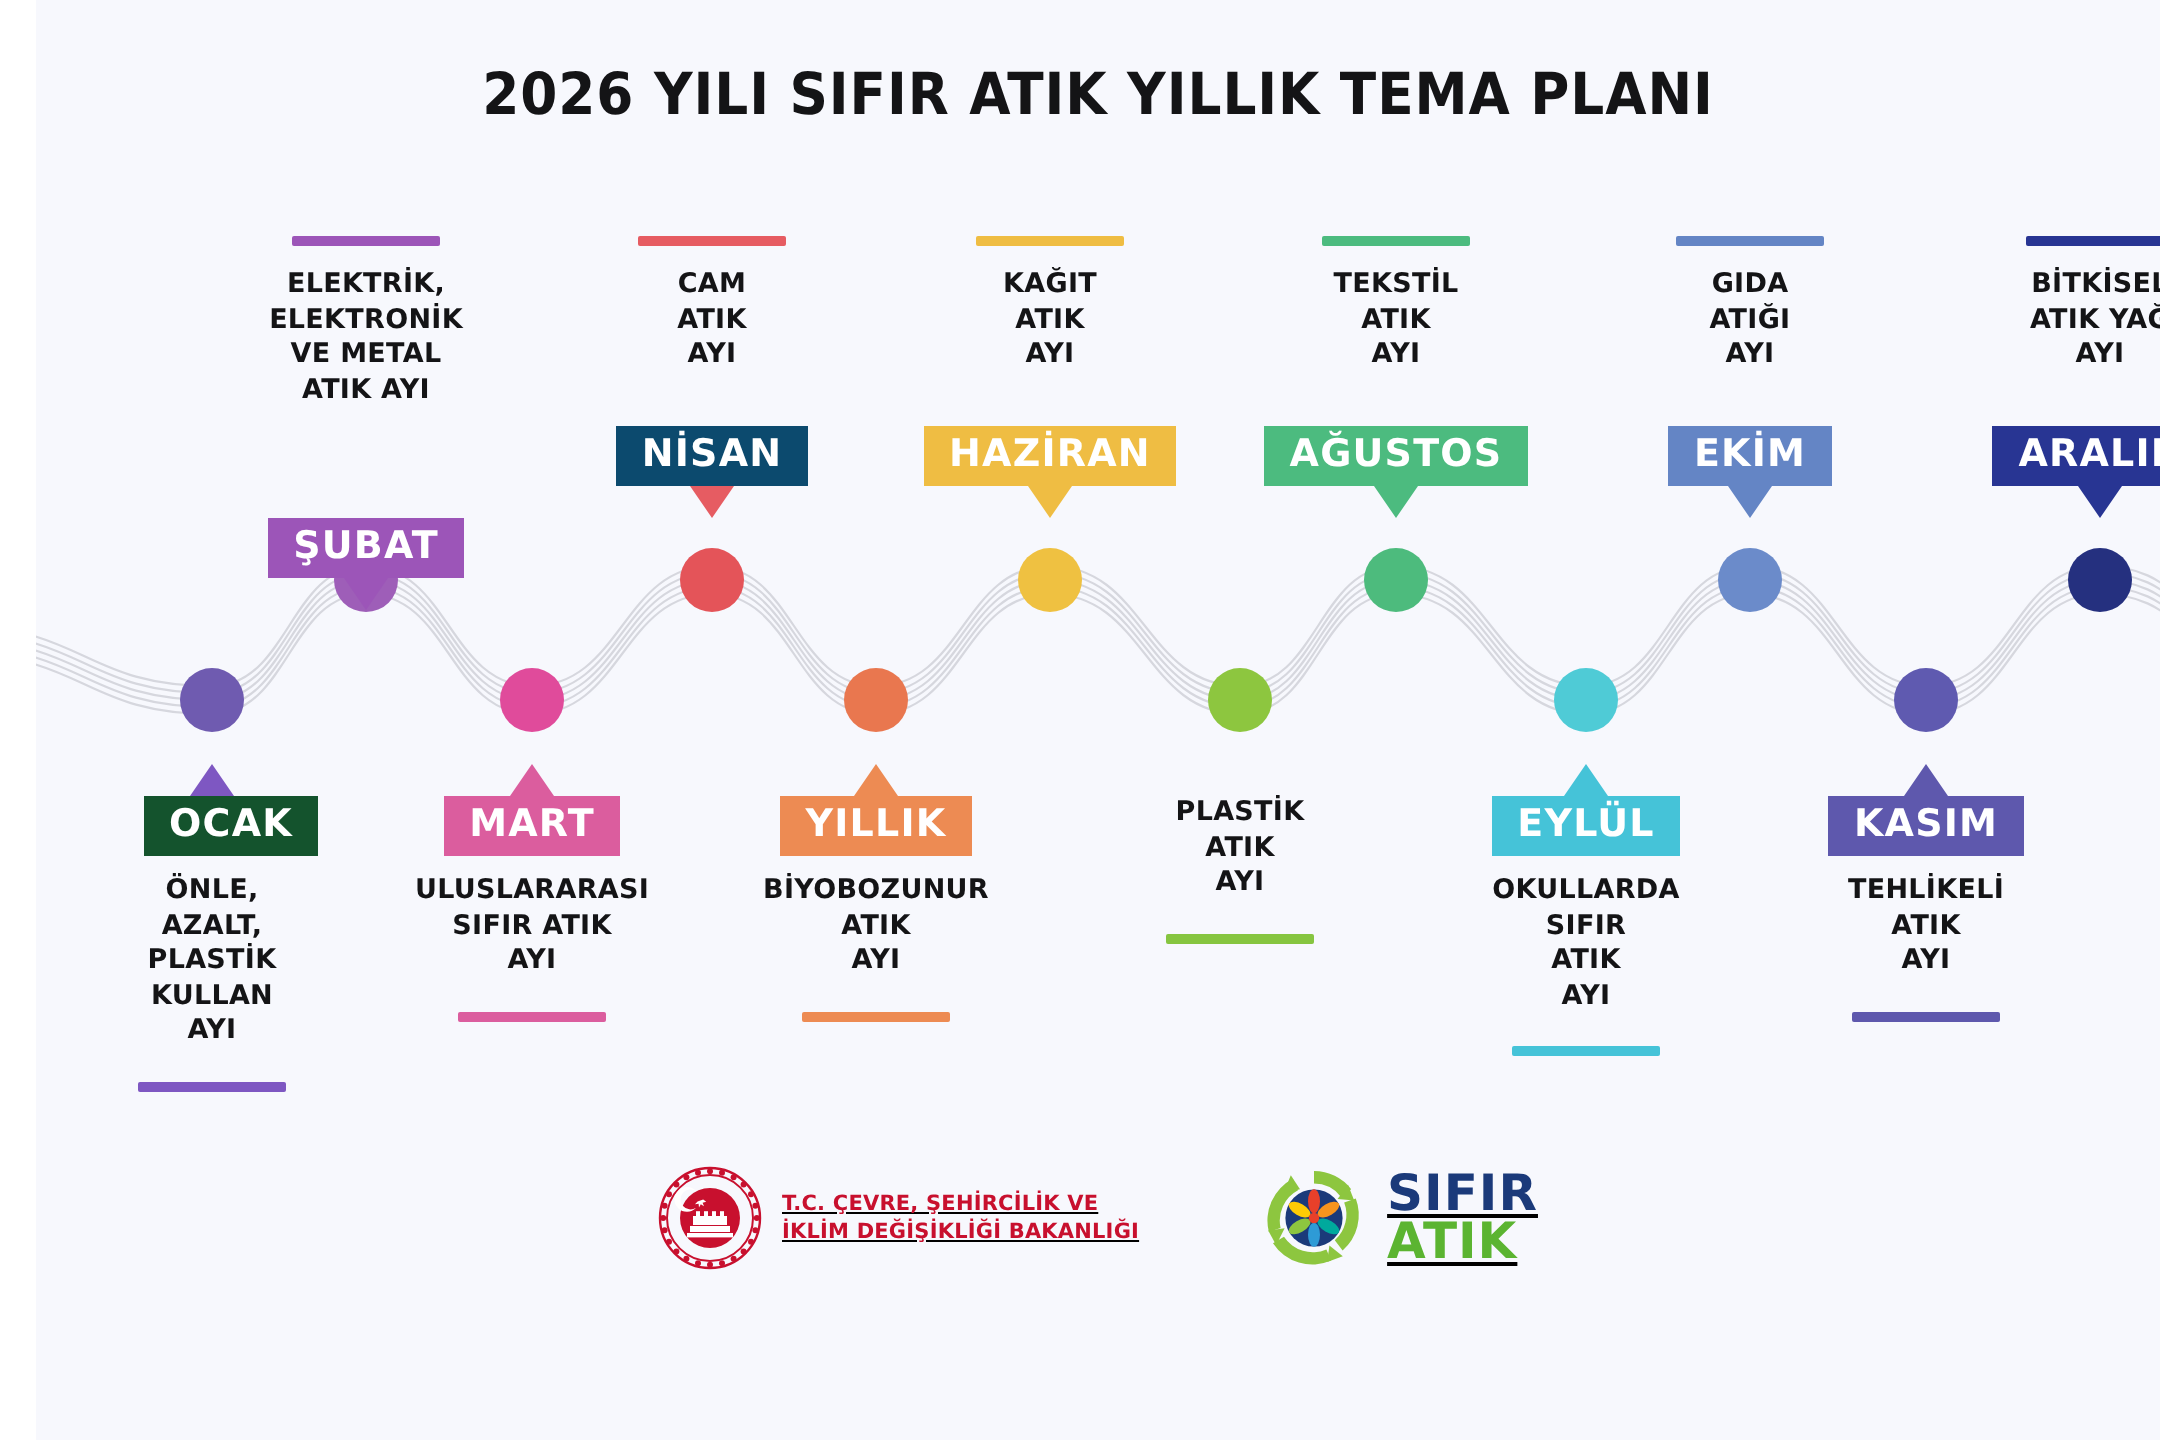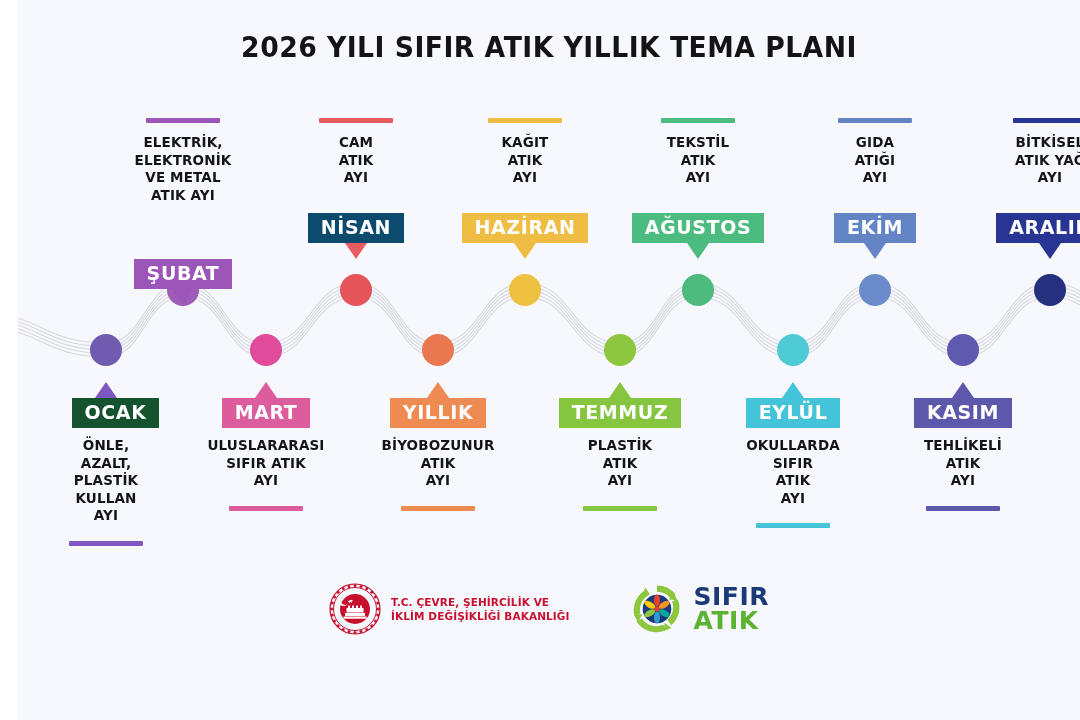--- a/index.html
+++ b/index.html
@@ -90,20 +90,21 @@
   .col.bottom .accent-bar { margin-top: 16px; }
 
   
   #footer {
     position: absolute;
     left: 0; right: 0; top: 582px;
     display: flex;
     justify-content: center;
     align-items: center;
     gap: 60px;
+    text-decoration: underline;
   }
   .logo { display: flex; align-items: center; gap: 10px; }
   .min-text {
     font-size: 10.5px;
     font-weight: 800;
     line-height: 14px;
     color: #c8102e;
     letter-spacing: 0.1px;
     font-family: "DejaVu Sans", sans-serif;
   }
@@ -159,21 +160,21 @@
 AYI</div><div class="accent-bar" style="background: rgb(219, 93, 158);"></div></div>
       <div class="col top" style="left: 268px;"><div class="accent-bar" style="background: rgb(230, 92, 98);"></div><div class="desc" style="white-space: pre-line;">CAM
 ATIK
 AYI</div><div class="chip-wrap"><span class="chip" style="background: #0c4a6e;">NİSAN</span><span class="ptr down" style="border-top-color: rgb(230, 92, 98);"></span></div></div>
       <div class="col bottom" style="left: 350px;"><div class="chip-wrap"><span class="chip" style="background: rgb(237, 139, 83);">YILLIK</span><span class="ptr up" style="border-bottom-color: rgb(237, 139, 83);"></span></div><div class="desc" style="white-space: pre-line;">BİYOBOZUNUR
 ATIK
 AYI</div><div class="accent-bar" style="background: rgb(237, 139, 83);"></div></div>
       <div class="col top" style="left: 437px;"><div class="accent-bar" style="background: rgb(239, 189, 67);"></div><div class="desc" style="white-space: pre-line;">KAĞIT
 ATIK
 AYI</div><div class="chip-wrap"><span class="chip" style="background: rgb(239, 189, 67);">HAZİRAN</span><span class="ptr down" style="border-top-color: rgb(239, 189, 67);"></span></div></div>
-      <div class="col bottom" style="left: 532px;"><div class="chip-wrap"><span class="chip" style="background: rgb(134, 197, 64);">TEMMUZ</span><span class="ptr up" style="border-bottom-color: rgb(134, 197, 64);"></span></div><div class="desc" style="white-space: pre-line;">PLASTİK
+      <div class="col bottom" style="left: 532px;"><div class="desc" style="white-space: pre-line;">PLASTİK
 ATIK
 AYI</div><div class="accent-bar" style="background: rgb(134, 197, 64);"></div></div>
       <div class="col top" style="left: 610px;"><div class="accent-bar" style="background: rgb(76, 187, 127);"></div><div class="desc" style="white-space: pre-line;">TEKSTİL
 ATIK
 AYI</div><div class="chip-wrap"><span class="chip" style="background: rgb(76, 187, 127);">AĞUSTOS</span><span class="ptr down" style="border-top-color: rgb(76, 187, 127);"></span></div></div>
       <div class="col bottom" style="left: 705px;"><div class="chip-wrap"><span class="chip" style="background: rgb(69, 195, 216);">EYLÜL</span><span class="ptr up" style="border-bottom-color: rgb(69, 195, 216);"></span></div><div class="desc" style="white-space: pre-line;">OKULLARDA
 SIFIR
 ATIK
 AYI</div><div class="accent-bar" style="background: rgb(69, 195, 216);"></div></div>
       <div class="col top" style="left: 787px;"><div class="accent-bar" style="background: rgb(100, 133, 197);"></div><div class="desc" style="white-space: pre-line;">GIDA

